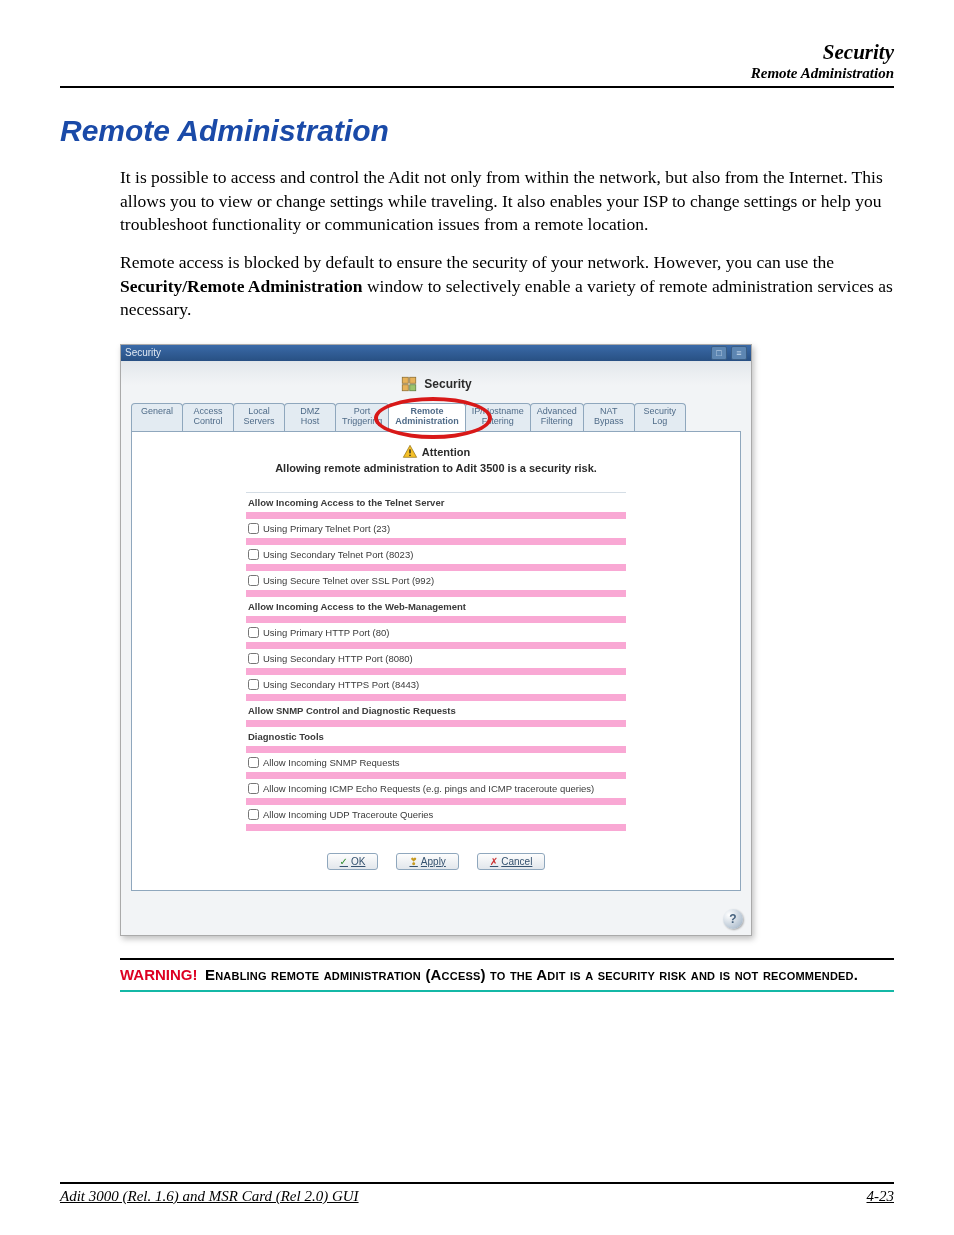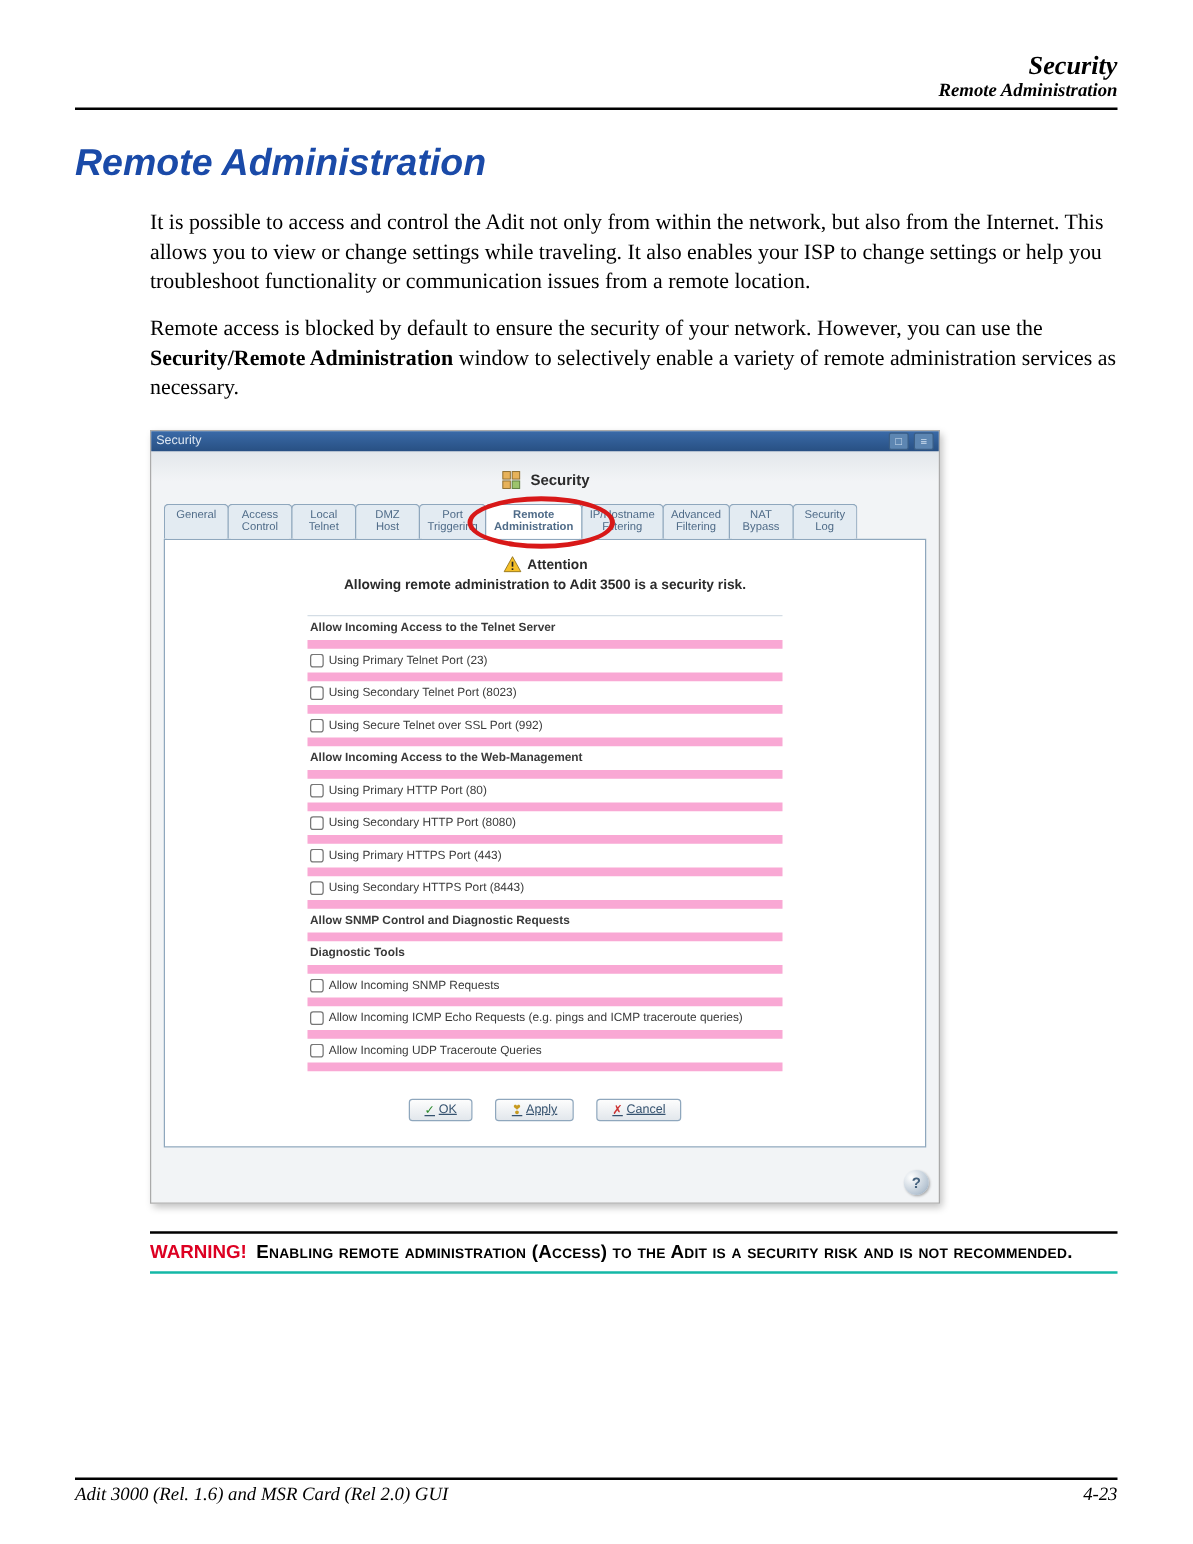--- a/index.html
+++ b/index.html
@@ -53,21 +53,21 @@
 
   .help { display:flex; justify-content:flex-end; padding:4px 8px 6px; }
   .help span { width:20px; height:20px; border-radius:50%; background:radial-gradient(circle at 30% 30%, #fff, #b7c5d3 70%, #7f96ad); display:flex; align-items:center; justify-content:center; font-weight:bold; color:#46627e; font-size:12px; box-shadow:1px 1px 2px rgba(0,0,0,.3);}
 
   .warnbox { margin-left:60px; border-top:2px solid #000; border-bottom:2px solid #14b8a6; padding:6px 0; font-size:15px; }
   .warnbox .w { color:#d02; font-weight:bold; font-family:Arial,Helvetica,sans-serif; }
   .warnbox .txt { font-family:Arial,Helvetica,sans-serif; font-weight:bold; font-variant:small-caps; letter-spacing:.2px; }
 
   .ftr { position:absolute; left:60px; right:60px; bottom:30px; }
   .ftr-rule { border:0; border-top:2.5px solid #000; margin:0 0 4px 0; }
-  .ftr-row { display:flex; justify-content:space-between; font-style:italic; font-size:15px; }
+  .ftr-row { display:flex; justify-content:space-between; font-style:italic; font-size:15px;text-decoration:underline; }
 </style>
 </head>
 <body>
 
 <div class="page">
 
   <div class="hdr">
     <div class="chapter">Security</div>
     <div class="breadcrumb">Remote Administration</div>
   </div>
@@ -105,21 +105,21 @@
       <div class="tabs" id="tabs">
           <div class="tab">
             <span class="line1">General</span>
           </div>
           <div class="tab">
             <span class="line1">Access</span>
             <span class="line2">Control</span>
           </div>
           <div class="tab">
             <span class="line1">Local</span>
-            <span class="line2">Telnet</span>
+            <span class="line2">Servers</span>
           </div>
           <div class="tab">
             <span class="line1">DMZ</span>
             <span class="line2">Host</span>
           </div>
           <div class="tab">
             <span class="line1">Port</span>
             <span class="line2">Triggering</span>
           </div>
           <div class="tab active">
@@ -181,24 +181,20 @@
           <div class="grow">
             <input type="checkbox" style="">
             <span>Using Primary HTTP Port (80)</span>
           </div>
           <div class="grow">
             <input type="checkbox" style="">
             <span>Using Secondary HTTP Port (8080)</span>
           </div>
           <div class="grow">
             <input type="checkbox" style="">
-            <span>Using Primary HTTPS Port (443)</span>
-          </div>
-          <div class="grow">
-            <input type="checkbox" style="">
             <span>Using Secondary HTTPS Port (8443)</span>
           </div>
           <div class="grow hdrrow">
             <span>Allow SNMP Control and Diagnostic Requests</span>
           </div>
           <div class="grow hdrrow">
             <span>Diagnostic Tools</span>
           </div>
           <div class="grow">
             <input type="checkbox" style="">

